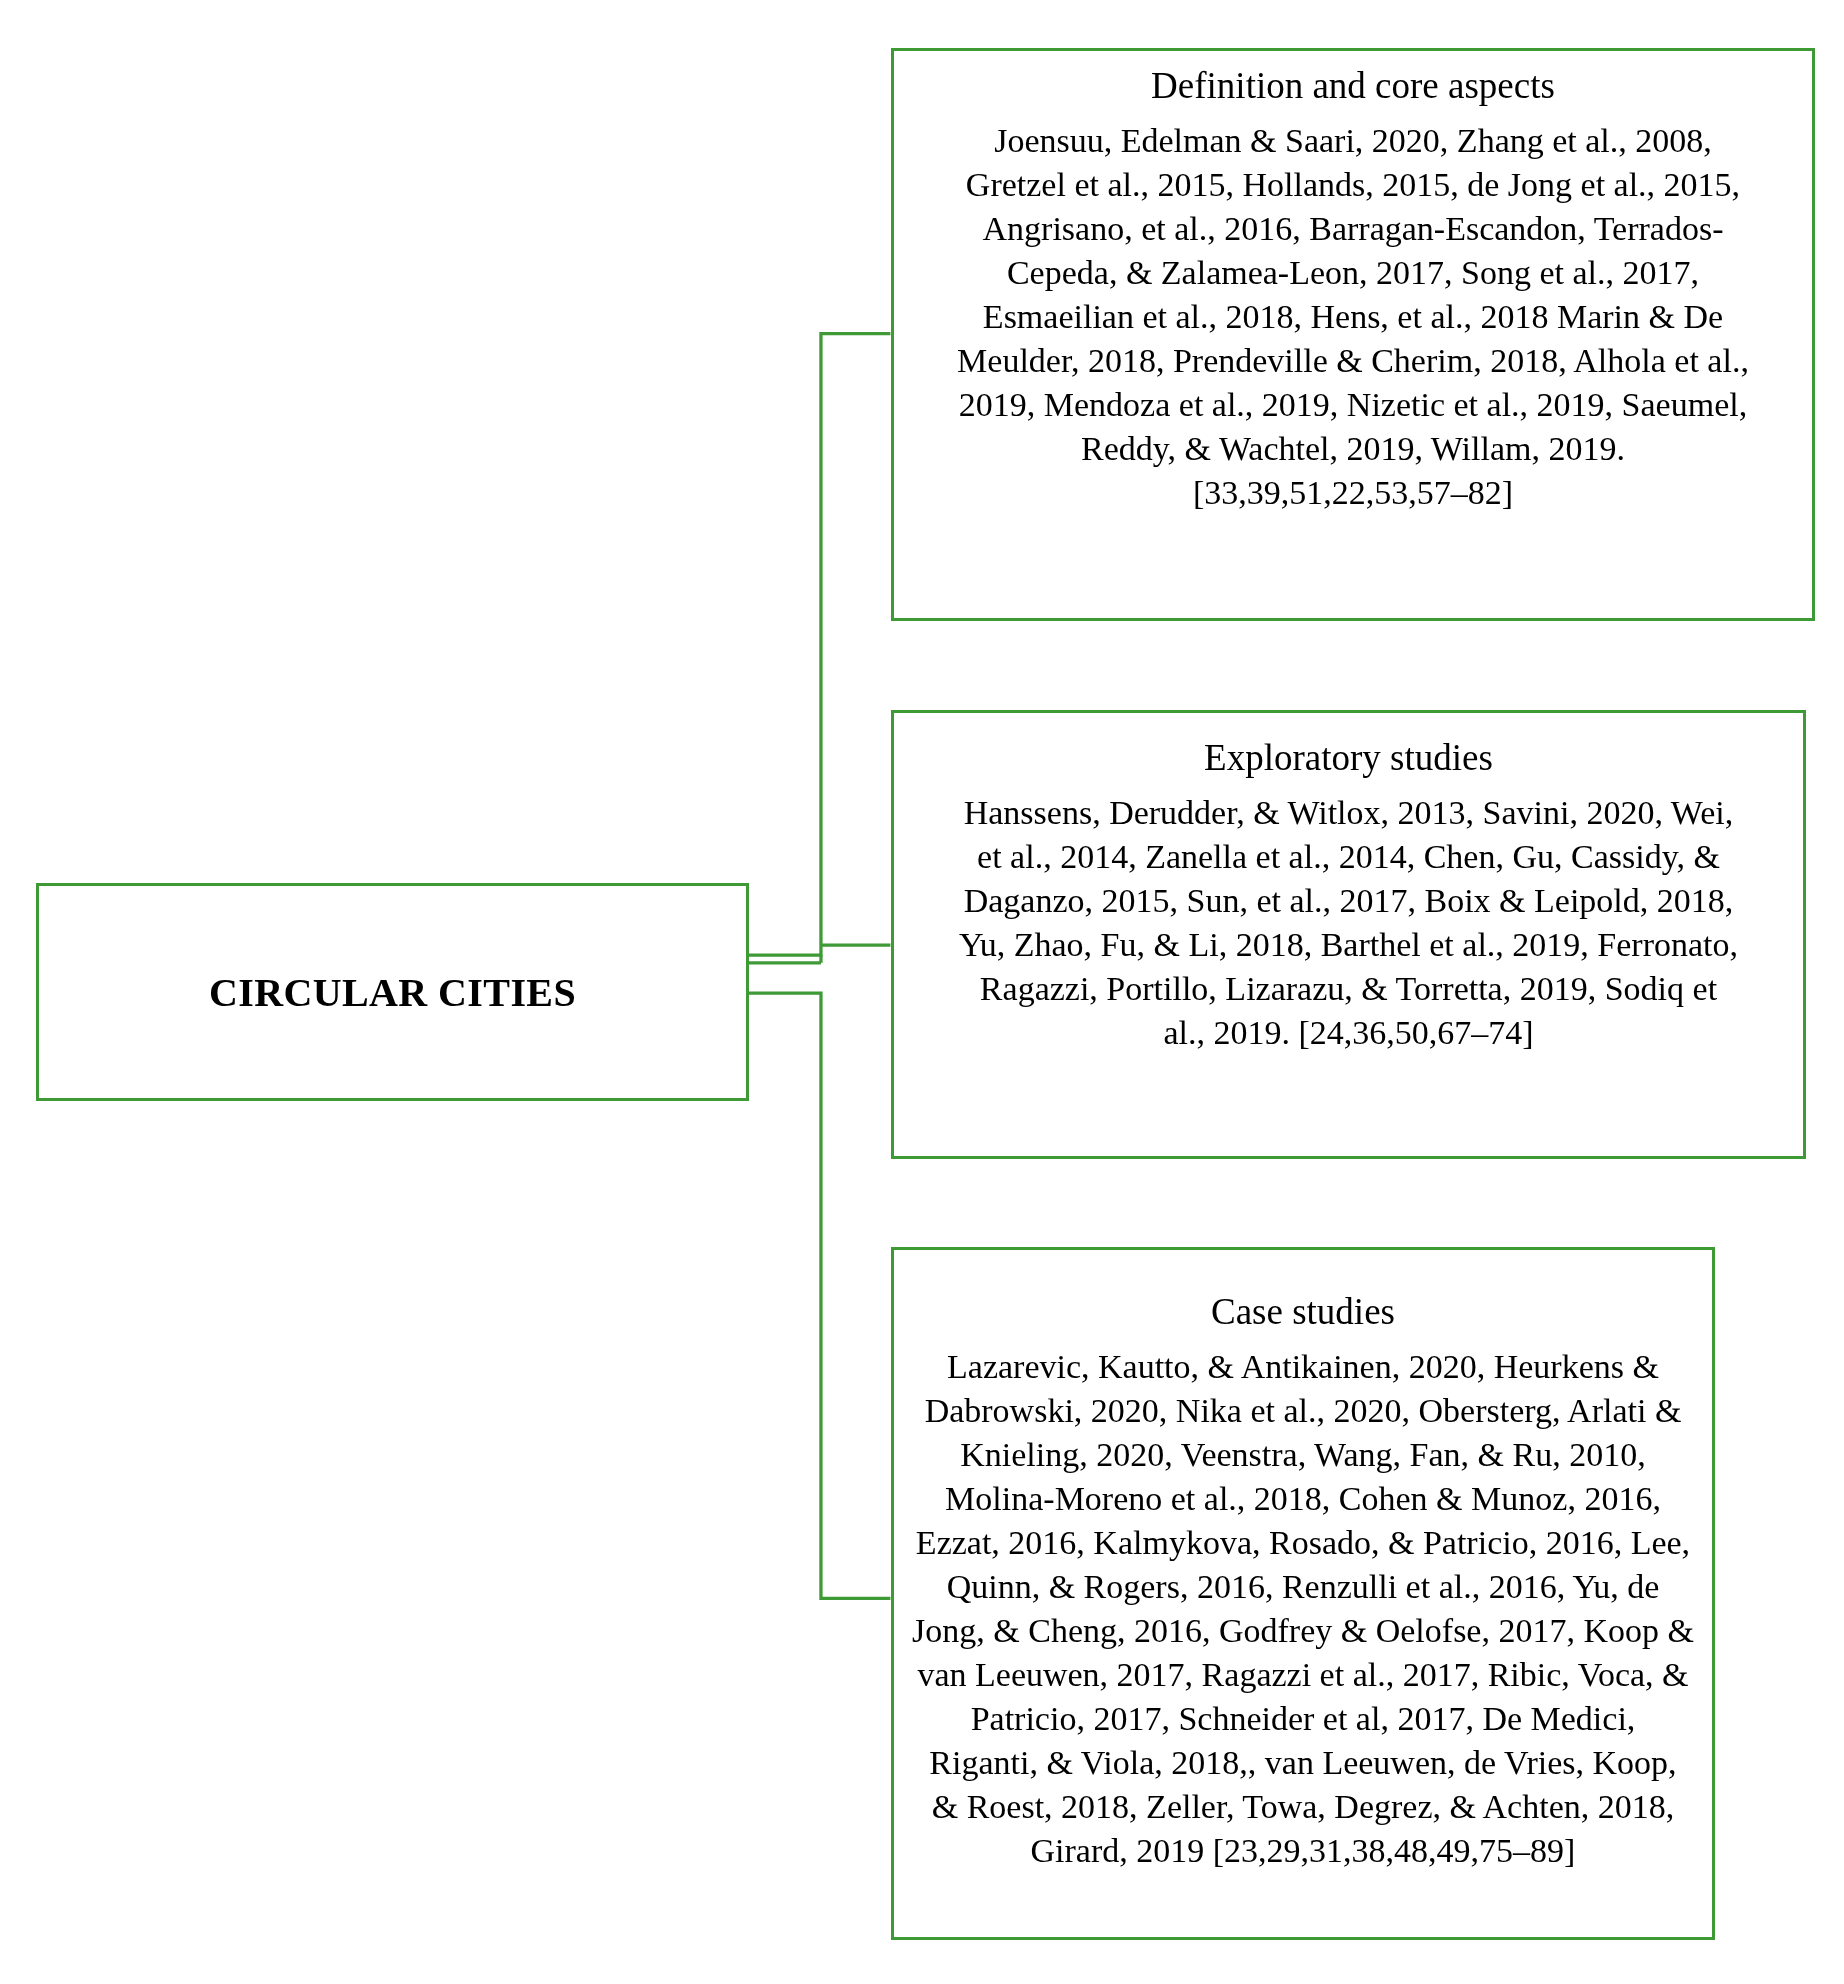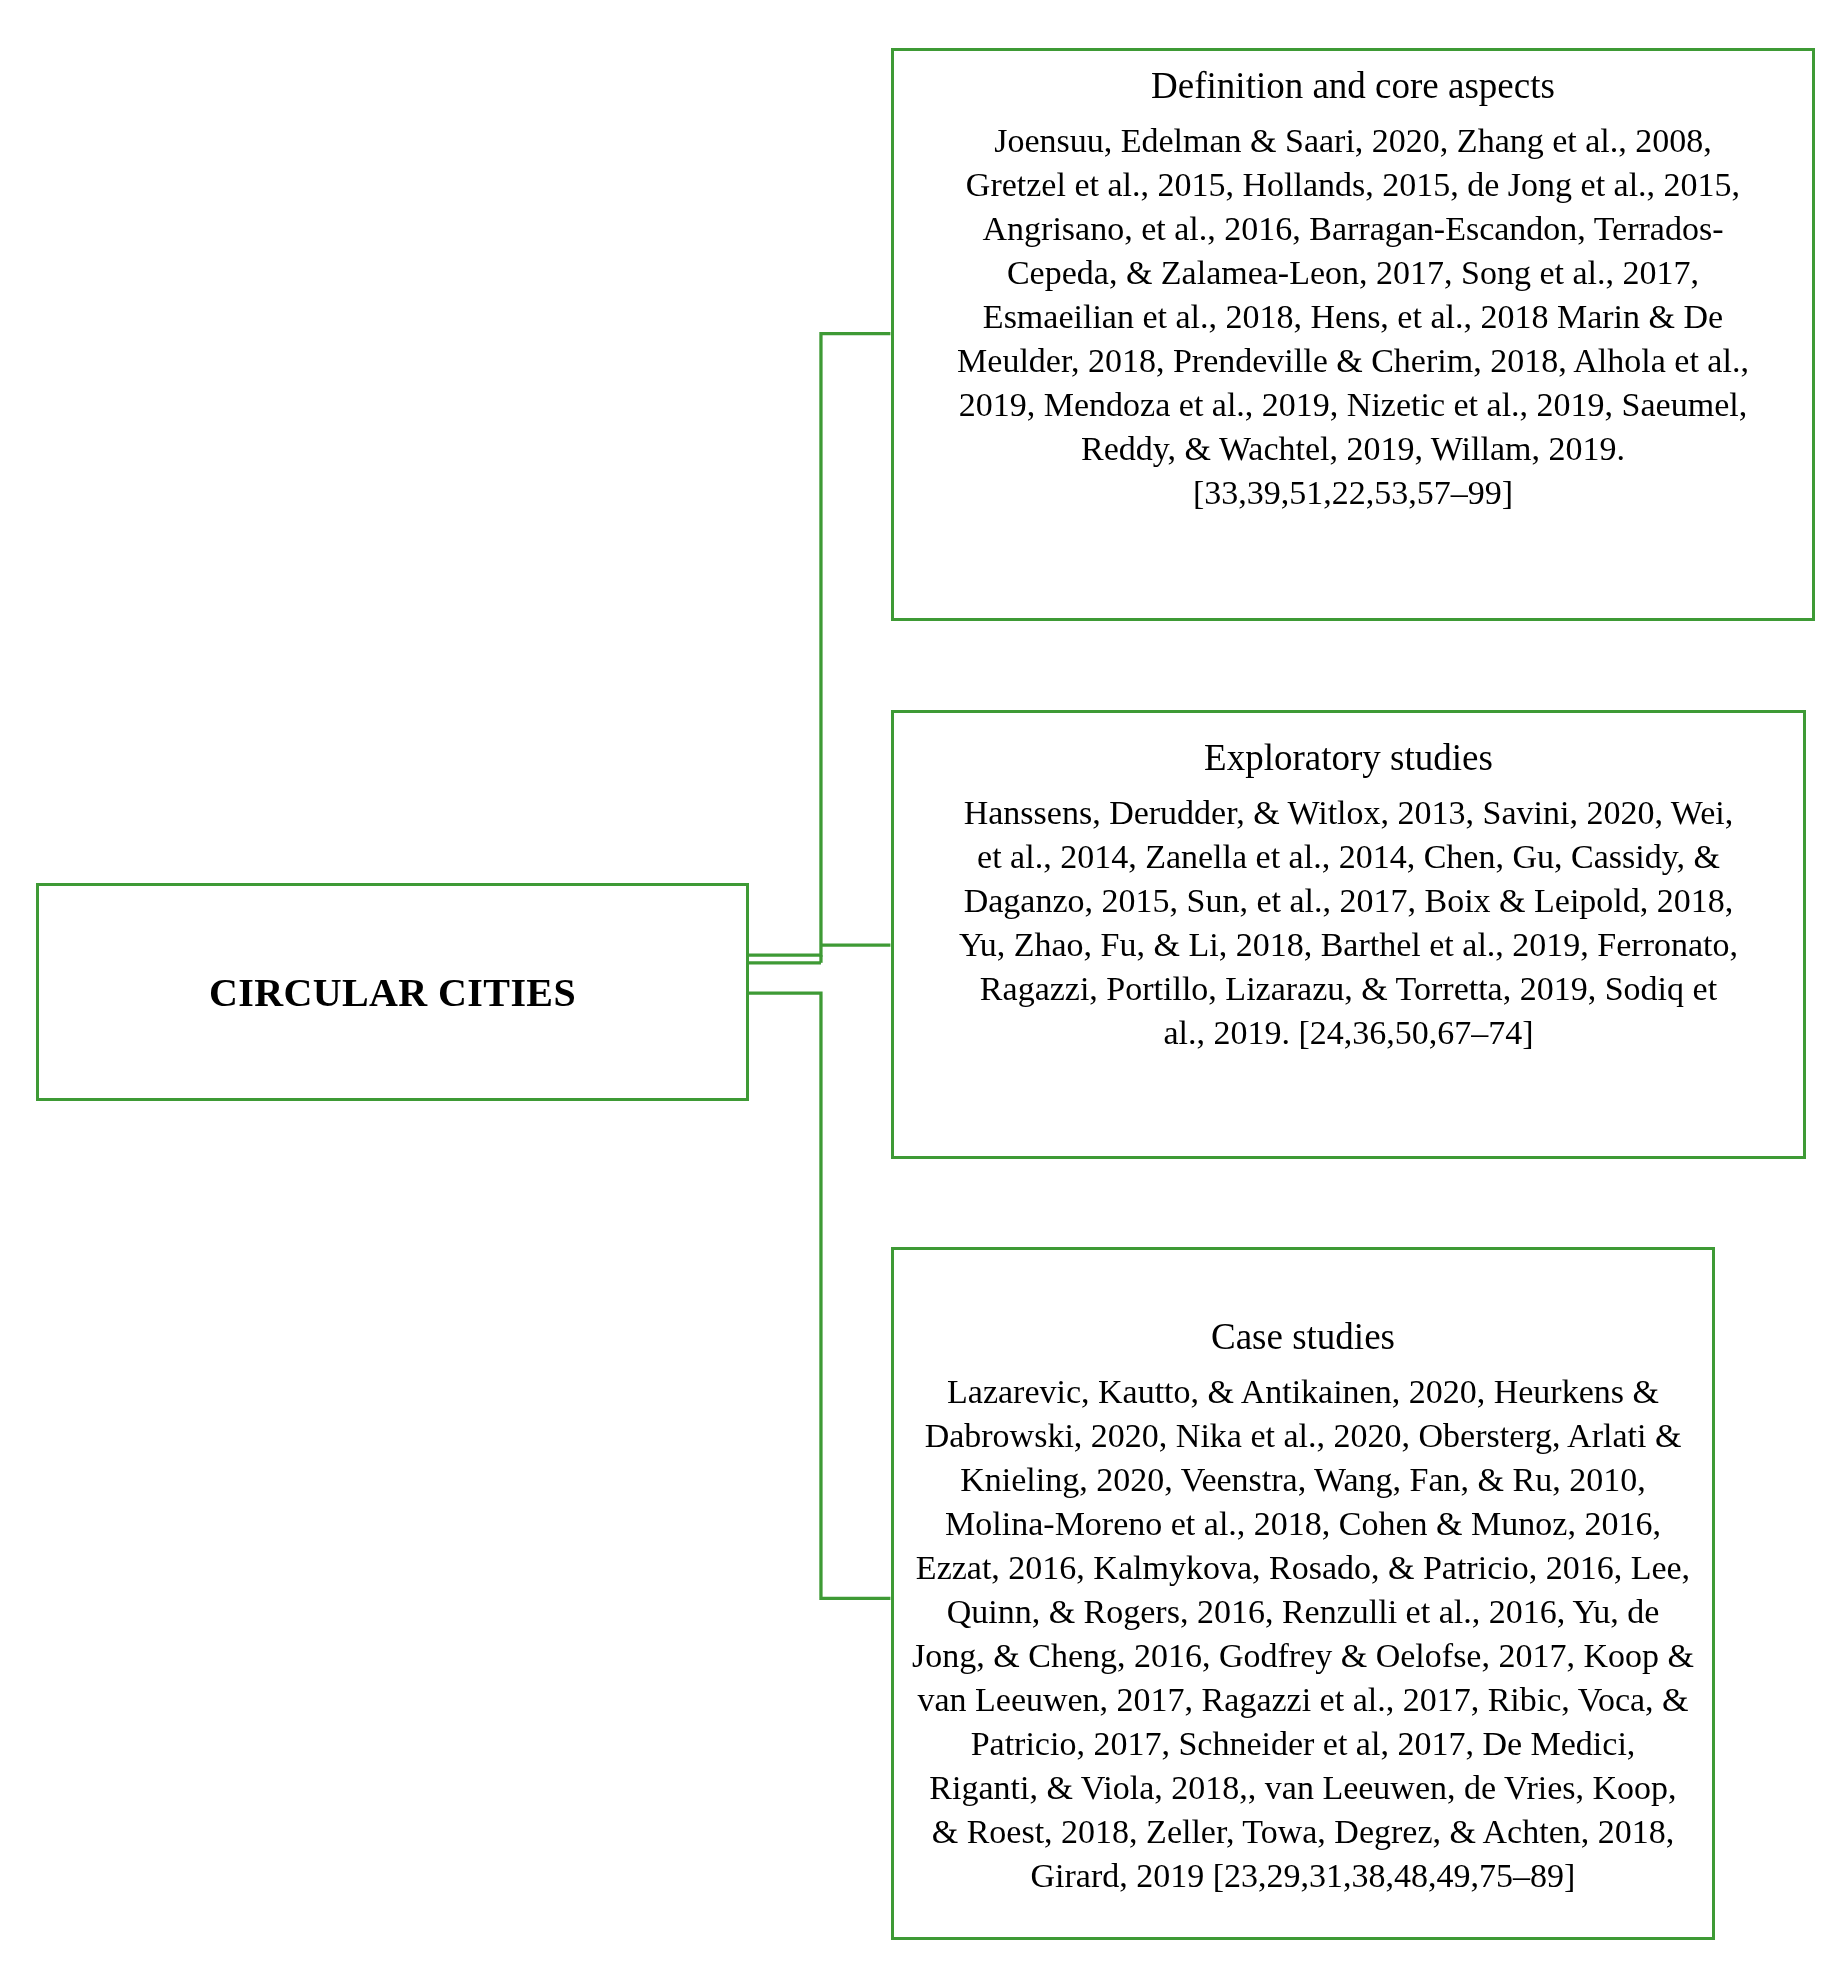--- a/index.html
+++ b/index.html
@@ -63,37 +63,37 @@
     <div class="box-title">Definition and core aspects</div>
     <div class="box-body">
       <span class="line">Joensuu, Edelman &amp; Saari, 2020, Zhang et al., 2008,</span>
       <span class="line">Gretzel et al., 2015, Hollands, 2015, de Jong et al., 2015,</span>
       <span class="line">Angrisano, et al., 2016, Barragan-Escandon, Terrados-</span>
       <span class="line">Cepeda, &amp; Zalamea-Leon, 2017, Song et al., 2017,</span>
       <span class="line">Esmaeilian et al., 2018, Hens, et al., 2018 Marin &amp; De</span>
       <span class="line">Meulder, 2018, Prendeville &amp; Cherim, 2018, Alhola et al.,</span>
       <span class="line">2019, Mendoza et al., 2019, Nizetic et al., 2019, Saeumel,</span>
       <span class="line">Reddy, &amp; Wachtel, 2019, Willam, 2019.</span>
-      <span class="line">[33,39,51,22,53,57–99]</span>
+      <span class="line">[33,39,51,22,53,57–82]</span>
     </div>
   </div>
 
   <div class="box" style="left:891px; top:710px; width:915px; height:449px; padding-top:23px;">
     <div class="box-title">Exploratory studies</div>
     <div class="box-body">
       <span class="line">Hanssens, Derudder, &amp; Witlox, 2013, Savini, 2020,  Wei,</span>
       <span class="line">et al., 2014, Zanella et al., 2014, Chen, Gu, Cassidy, &amp;</span>
       <span class="line">Daganzo, 2015, Sun, et al., 2017, Boix &amp; Leipold, 2018,</span>
       <span class="line">Yu, Zhao, Fu, &amp; Li, 2018, Barthel et al., 2019, Ferronato,</span>
       <span class="line">Ragazzi, Portillo, Lizarazu, &amp; Torretta, 2019, Sodiq et</span>
       <span class="line">al., 2019. [24,36,50,67–74]</span>
     </div>
   </div>
 
-  <div class="box" style="left:891px; top:1247px; width:824px; height:693px; padding-top:26px;justify-content:center;">
+  <div class="box" style="left:891px; top:1247px; width:824px; height:693px; padding-top:40px;">
     <div class="box-title">Case studies</div>
     <div class="box-body">
       <span class="line">Lazarevic, Kautto, &amp; Antikainen, 2020, Heurkens &amp;</span>
       <span class="line">Dabrowski, 2020, Nika et al., 2020, Obersterg, Arlati &amp;</span>
       <span class="line">Knieling, 2020, Veenstra, Wang, Fan, &amp; Ru, 2010,</span>
       <span class="line">Molina-Moreno et al., 2018,  Cohen &amp; Munoz, 2016,</span>
       <span class="line">Ezzat, 2016, Kalmykova, Rosado, &amp; Patricio, 2016, Lee,</span>
       <span class="line">Quinn, &amp; Rogers, 2016, Renzulli et al., 2016, Yu, de</span>
       <span class="line">Jong, &amp; Cheng, 2016, Godfrey &amp; Oelofse, 2017, Koop &amp;</span>
       <span class="line">van Leeuwen, 2017, Ragazzi et al., 2017, Ribic, Voca, &amp;</span>

